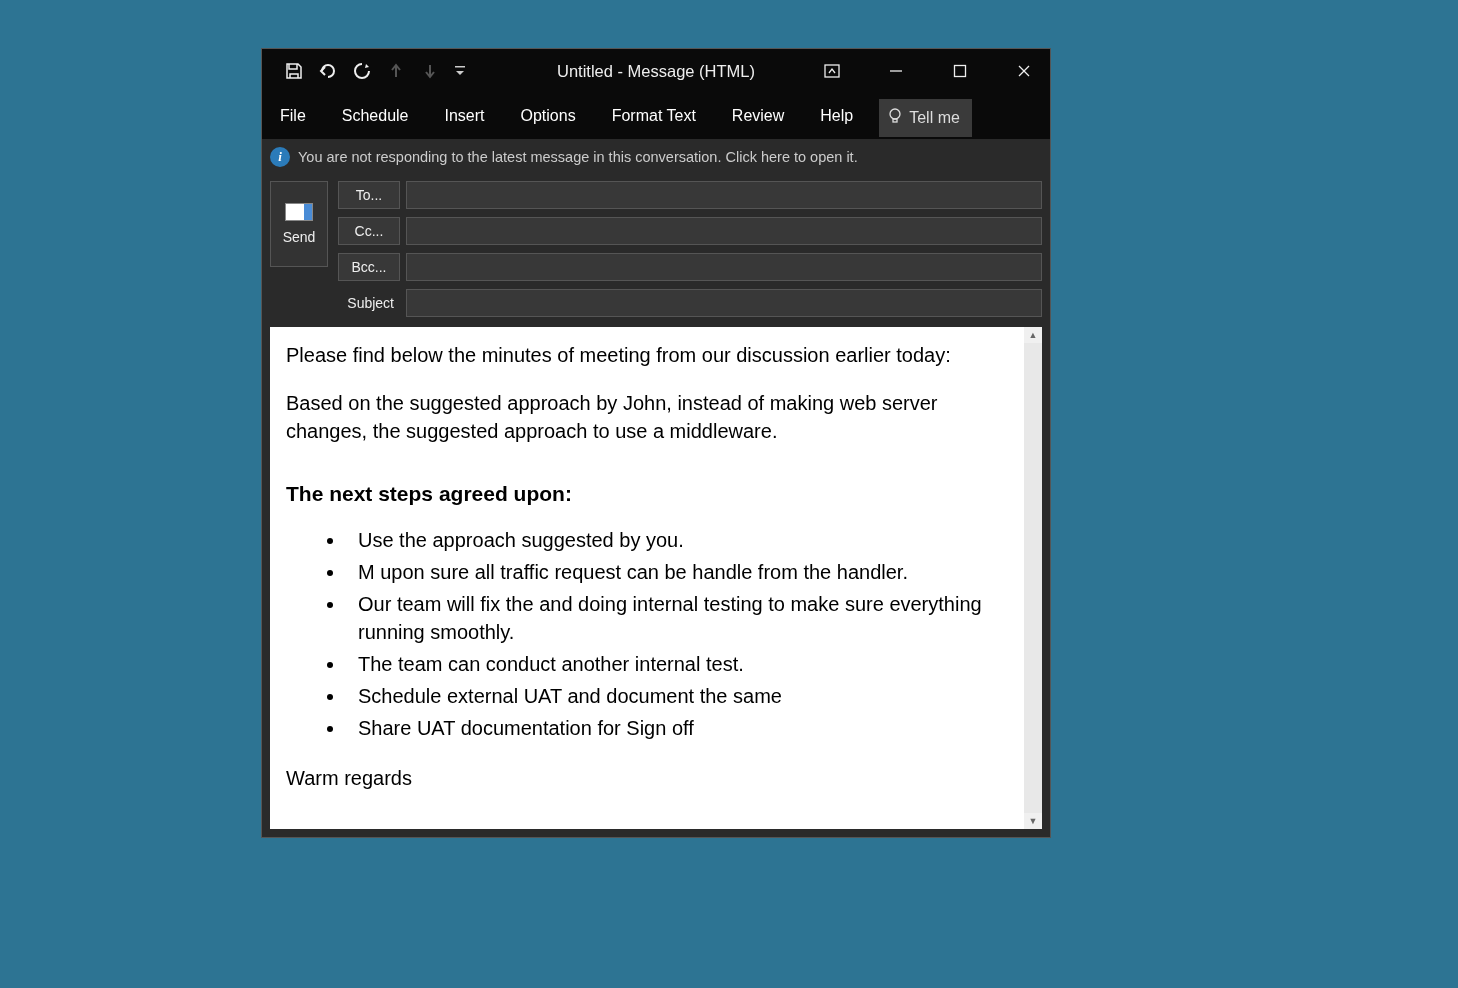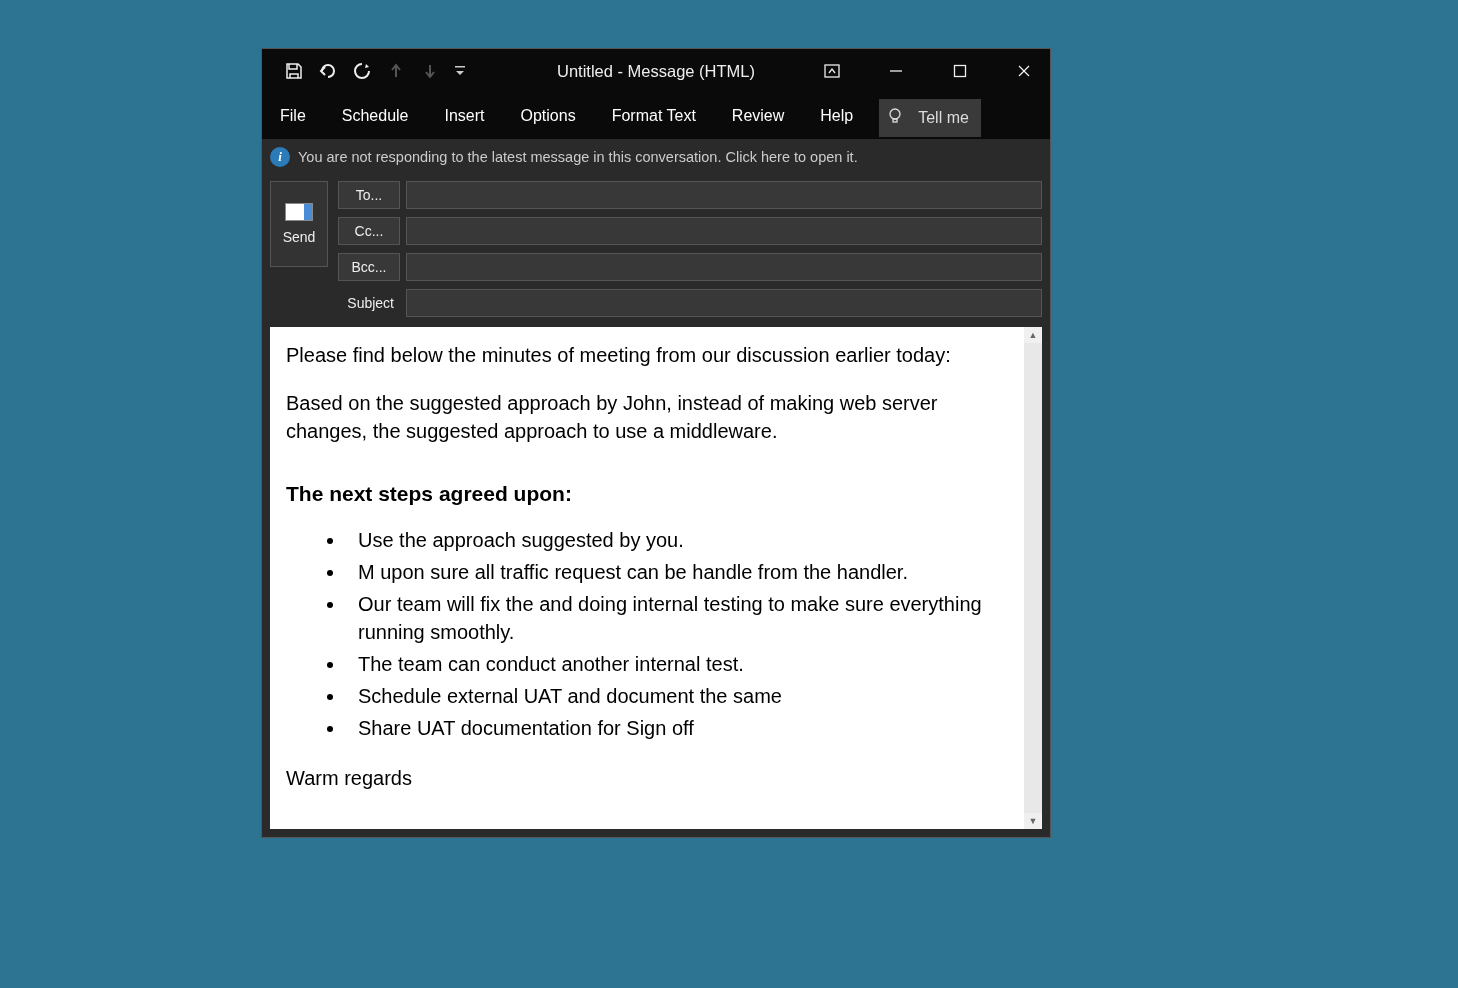--- a/index.html
+++ b/index.html
@@ -88,21 +88,21 @@
     cursor: pointer;
   }
   .tellme {
     background: #3a3a3a;
     color: #ddd;
     font-size: 16px;
     height: 38px;
     padding: 0 12px 0 8px;
     display: flex;
     align-items: center;
-    gap: 15px;
+    gap: 6px;
     margin-left: 8px;
     margin-top: 4px;
   }
   .infobar {
     background: #2a2a2a;
     height: 36px;
     display: flex;
     align-items: center;
     padding-left: 8px;
     gap: 8px;

